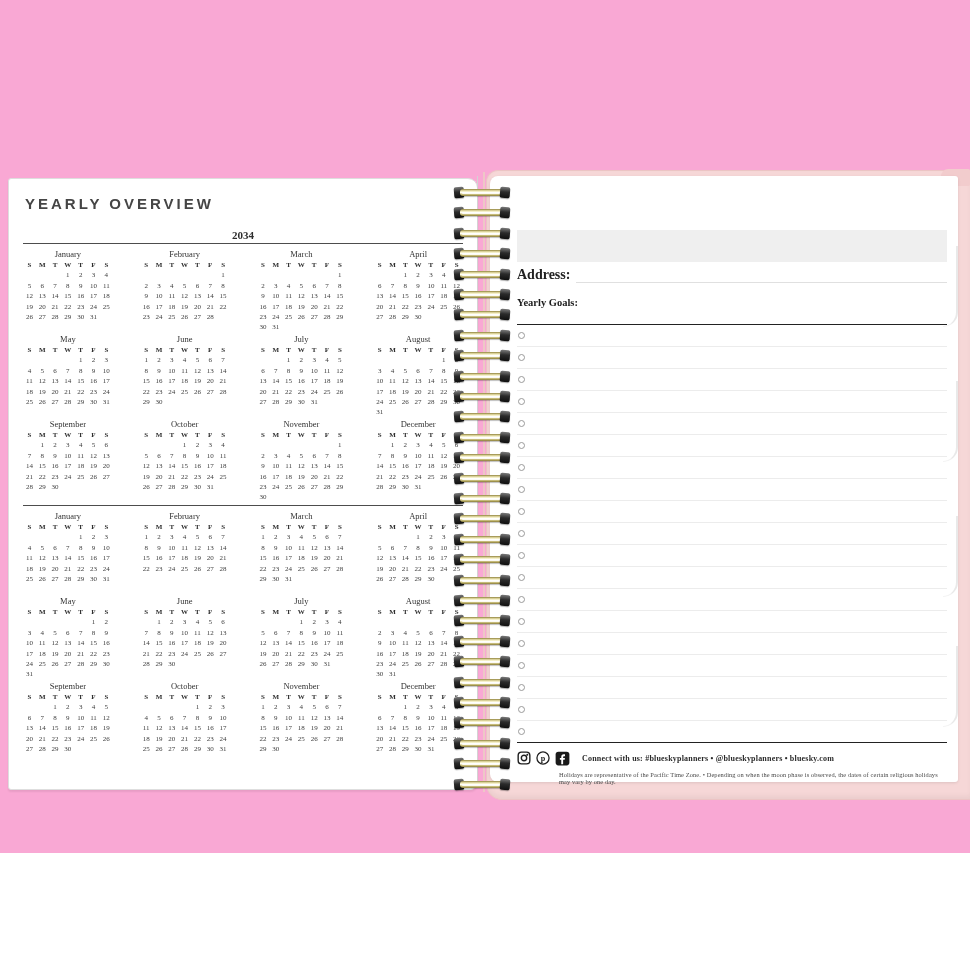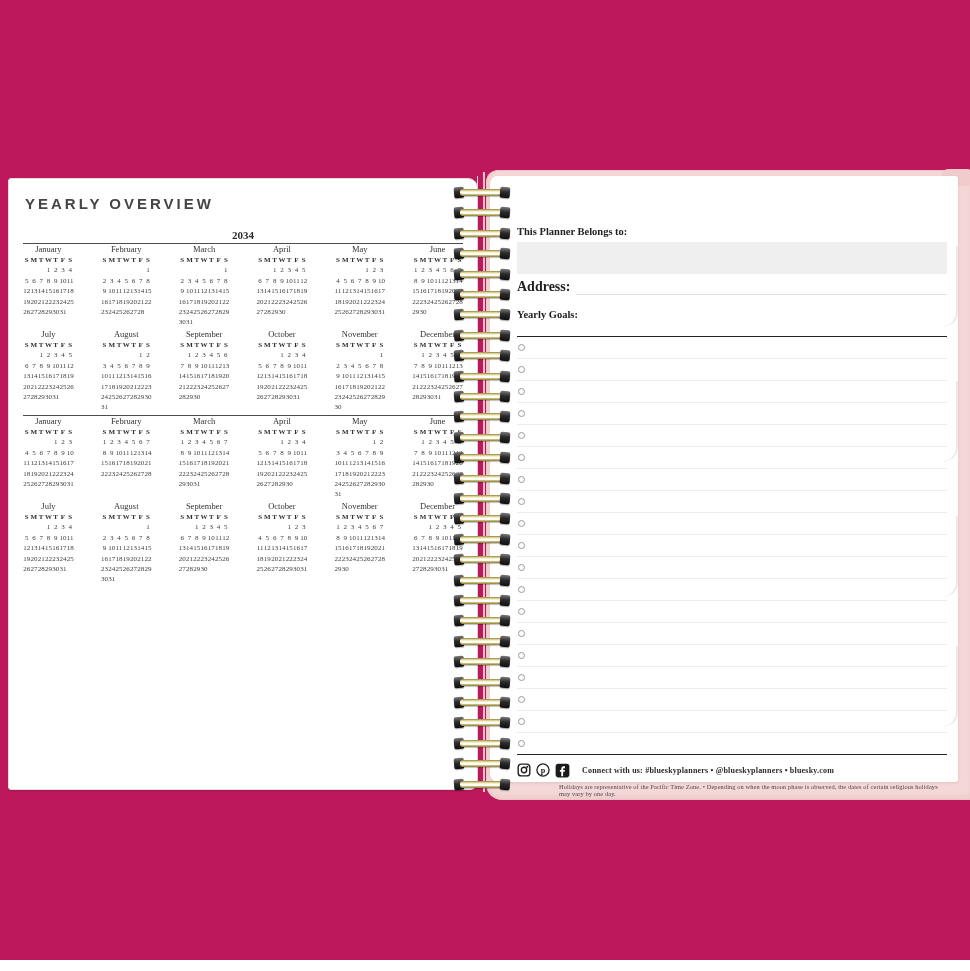--- a/index.html
+++ b/index.html
@@ -1,16 +1,16 @@
 <!DOCTYPE html>
 <html><head>
 <meta charset="utf-8">
 <style>
   html,body { margin:0; padding:0; background:#ffffff; }
-  .scene { position:relative; width:970px; height:960px; background:#be185d; overflow:hidden;
+  .scene { position:relative; width:970px; height:853px; background:#f9a8d4; overflow:hidden;
            font-family:"Liberation Serif", serif; color:#3f3f3f; }
 
   
   .cover { position:absolute; left:486px; top:170px; width:484px; height:628px;
            background:#f6d7d7; border:1px solid #ecc4c4; border-right:none;
            border-radius:12px 0 0 16px; box-shadow: inset 0 -3px 5px rgba(0,0,0,0.05); }
   .cover-corner { position:absolute; left:941px; top:169px; width:29px; height:17px;
            background:#f2cccd; border-radius:9px 2px 2px 12px; }
 
   
@@ -18,22 +18,22 @@
            background:#ffffff; border:1px solid #dedede; border-radius:3px 10px 8px 3px;
            box-shadow: 0 2px 2px rgba(0,0,0,0.07); box-sizing:border-box; }
   .lp-content { padding:16px 14px 0 14px; }
   .page-title { font-family:"Liberation Sans", sans-serif; font-size:15px; font-weight:bold;
            letter-spacing:3px; color:#454545; padding-left:2px; height:18px; }
   .year-block { }
   .yb-2025 { margin-top:16px; }
   .yb-2026 { margin-top:0px; }
   .year-label { text-align:center; font-size:11px; font-weight:bold; color:#2e2e2e; height:13px; }
   .year-rule { border-top:1.6px solid #4d4d4d; margin-top:1px; }
-  .months-grid { display:grid; grid-template-columns:repeat(6,1fr); column-gap:27px;
-           grid-auto-rows:85px; }
+  .months-grid { display:grid; grid-template-columns:repeat(4,1fr); column-gap:27px;
+           grid-auto-rows:85px; margin-top:5px; }
   .month { overflow:hidden; }
   .month-name { text-align:center; font-size:8.5px; color:#333; height:11px; line-height:11px; }
   .month-days { display:grid; grid-template-columns:repeat(7,1fr); grid-auto-rows:10.4px; }
   .month-days span { font-size:7px; line-height:10.4px; text-align:center; color:#3d3d3d; }
   .month-days .dh { font-weight:bold; color:#2f2f2f; }
 
   
   .gap-line-left  { position:absolute; left:477px; top:176px; width:1px; height:612px; background:#d3d3d3; }
   .gap-line-right { position:absolute; left:483px; top:172px; width:2px; height:620px; background:#eec7c7; }
   .spiral { position:absolute; left:452px; top:170px; width:62px; height:630px; z-index:6; }
@@ -1194,21 +1194,20 @@
   <div class="gap-line-left"></div>
   <div class="gap-line-right"></div>
 
   <div class="right-page">
     <div class="curl" style="top:70px; height:80px;"></div>
     <div class="curl" style="top:205px; height:80px;"></div>
     <div class="curl" style="top:340px; height:80px;"></div>
     <div class="curl" style="top:470px; height:80px;"></div>
 
     <div class="rp-content">
-      <div class="belongs-label">This Planner Belongs to:</div>
       <div class="name-box"></div>
 
       <div class="field-row">
         <span class="f-label">Address:</span>
         <span class="f-line"></span>
       </div>
 
 
       <div class="goals-label">Yearly Goals:</div>
       <div class="goals-list">

